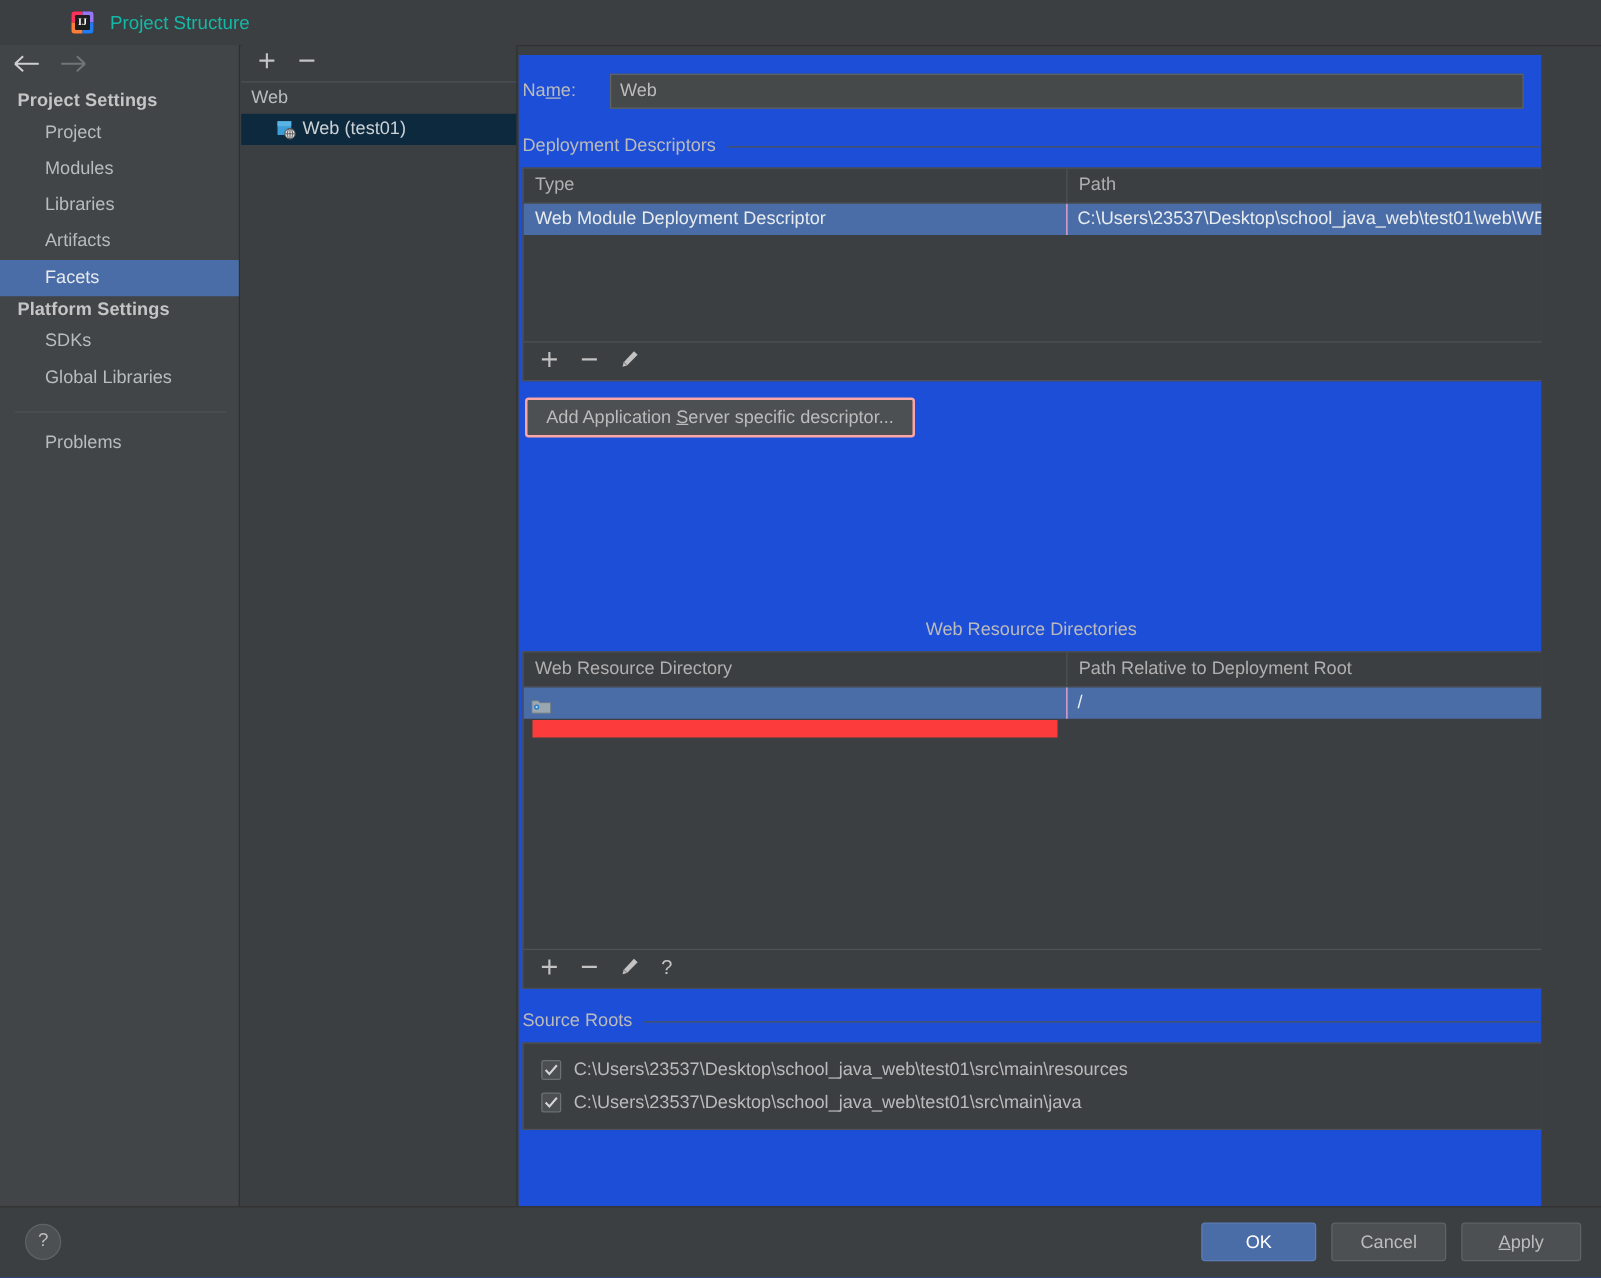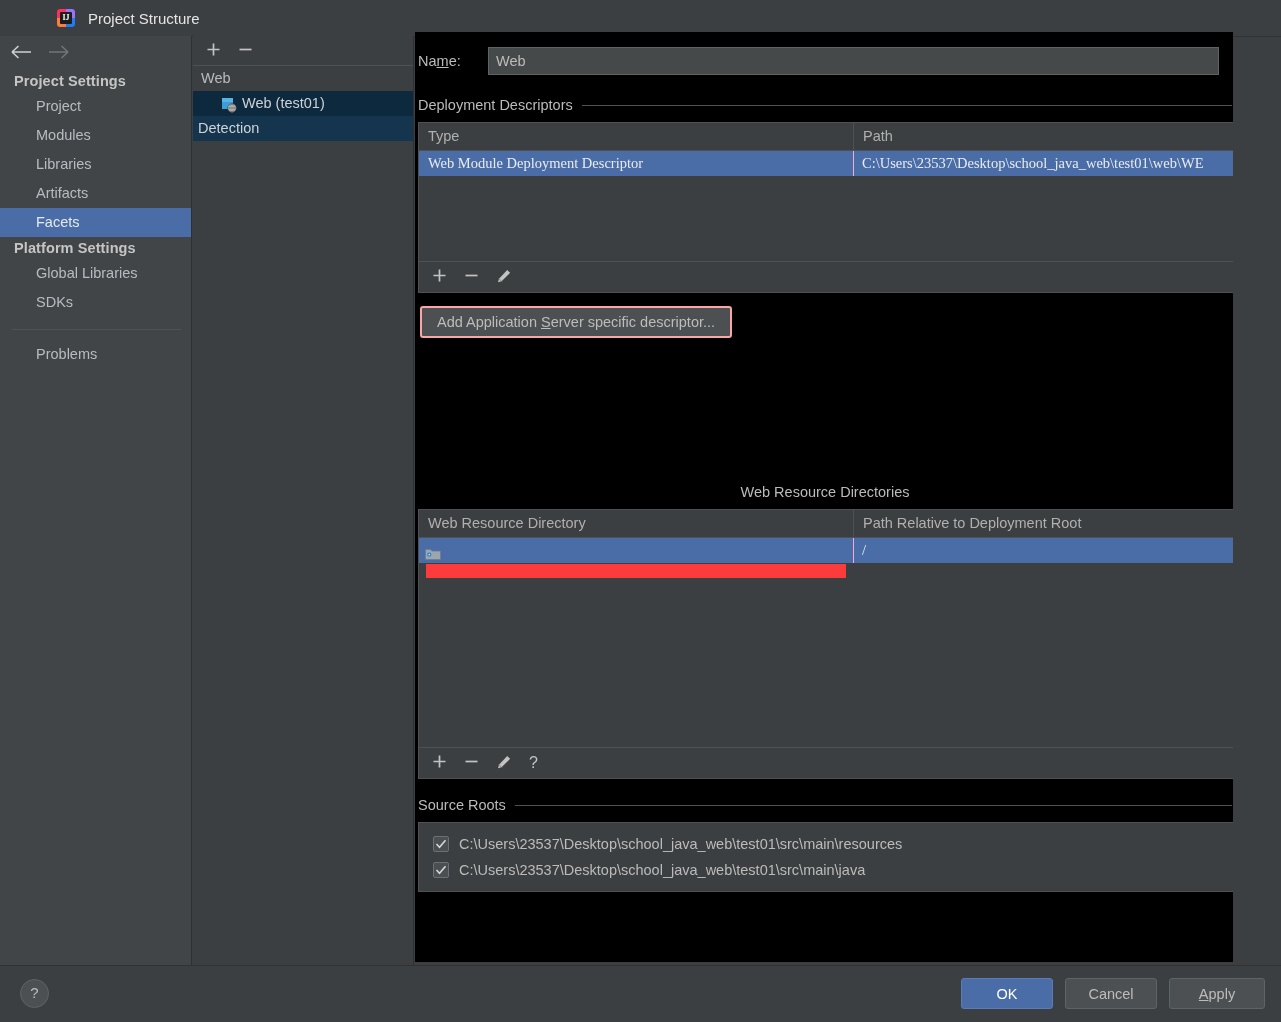--- a/index.html
+++ b/index.html
@@ -43,21 +43,21 @@
   #app-icon .q4 { position:absolute; right:0; bottom:0; width:9px; height:9px; background:#1f7cf2; }
   #app-icon .core {
     position:absolute; left:3px; top:3px; width:12px; height:12px;
     background:#1d1d1d; border-radius:1px;
     color:#ffffff; font-size:8px; line-height:12px; text-align:center;
     font-family:"Liberation Serif", serif; font-weight:bold;
   }
   #window-title {
     margin-left: 13px;
     font-size: 15px;
-    color: #e5e5e5;
+    color: #14b8a6;
   }
   #close-btn {
     position: absolute;
     right: 0; top: 0;
     width: 46px; height: 36px;
     display: flex; align-items: center; justify-content: center;
     cursor: pointer;
   }
   #close-btn svg { display:block; }
 
@@ -153,24 +153,24 @@
   .facet-icon {
     width: 16px; height: 16px;
     margin-right: 5px;
     position: relative;
     flex: 0 0 auto;
   }
 
   
   #content {
     position: absolute;
-    left: 415px; top: 32px;
+    left: 415px; top: 44px;
     width: 818px;
     height: 930px;
-    background: #000000;
+    background: #1d4ed8;
     overflow: hidden;
   }
 
   #name-row {
     display: flex;
     align-items: center;
     padding: 15px 0 0 3px;
   }
   #name-label {
     width: 70px;
@@ -245,21 +245,20 @@
   .td {
     font-size: 14.5px;
     color: #bbbbbb;
     line-height: 25px;
     padding-left: 6px;
     box-sizing: border-box;
     overflow: hidden;
     white-space: nowrap;
     display: flex;
     align-items: center;
-    font-family: Liberation Serif, serif;
   }
   .tbl-row.selected .td { color: #e8ecef; }
   .td + .td { border-left: 1px solid #f9a8d4; }
 
   .dir-icon {
     width: 16px; height: 14px;
     margin-right: 6px;
     flex: 0 0 auto;
     position: relative;
   }
@@ -401,22 +400,22 @@
   </div>
 
   <div class="sb-group">Project Settings</div>
   <div class="sb-item">Project</div>
   <div class="sb-item">Modules</div>
   <div class="sb-item">Libraries</div>
   <div class="sb-item">Artifacts</div>
   <div class="sb-item selected">Facets</div>
 
   <div class="sb-group">Platform Settings</div>
+  <div class="sb-item">SDKs</div>
   <div class="sb-item">Global Libraries</div>
-  <div class="sb-item">SDKs</div>
 
   <div class="sb-sep"></div>
   <div class="sb-item">Problems</div>
 </div>
 
 <div id="tree-panel">
   <div id="tree-toolbar">
     <span class="tb-ico">
       <svg width="15" height="15" viewBox="0 0 15 15">
         <path d="M7.5 1.5 L7.5 13.5 M1.5 7.5 L13.5 7.5" stroke="#c3c3c3" stroke-width="1.7"></path>
@@ -439,23 +438,20 @@
         <rect x="1" y="1" width="11" height="11" fill="#3d9dd6"></rect>
         <rect x="1" y="1" width="11" height="4" fill="#59b4e6"></rect>
         <circle cx="11" cy="11" r="4.2" fill="#d9d9d9" stroke="#4a4a4a" stroke-width="0.8"></circle>
         <path d="M6.8 11 h8.4 M11 6.8 v8.4" stroke="#5a5a5a" stroke-width="0.7"></path>
         <ellipse cx="11" cy="11" rx="2.1" ry="4.2" fill="none" stroke="#5a5a5a" stroke-width="0.7"></ellipse>
       </svg>
     </span>
     <span>Web (test01)</span>
   </div>
 
-  <div class="tree-row detection">
-    <span>Detection</span>
-  </div>
 </div>
 
 <div id="content">
 
   
   <div id="name-row">
     <div id="name-label"><span>Na</span><u>m</u><span>e:</span></div>
     <input id="name-input" type="text" value="Web" style="">
   </div>
 

